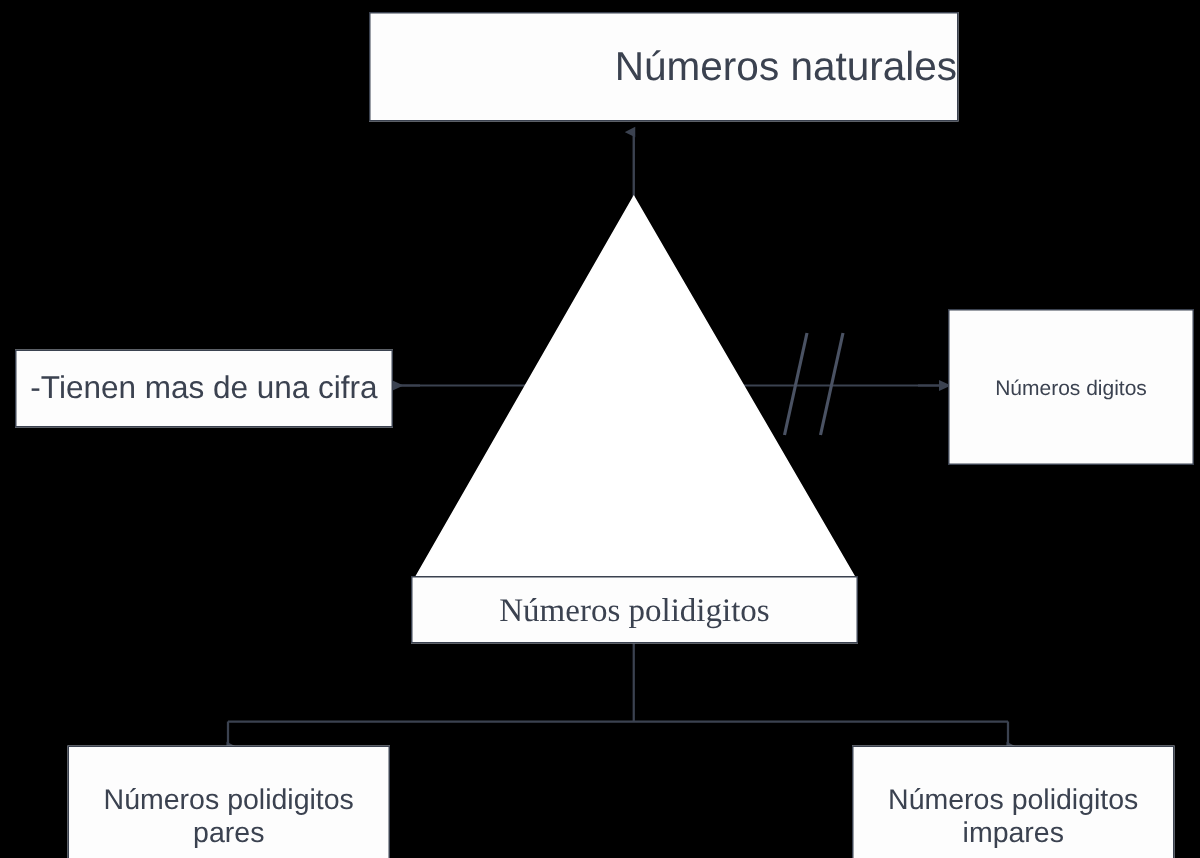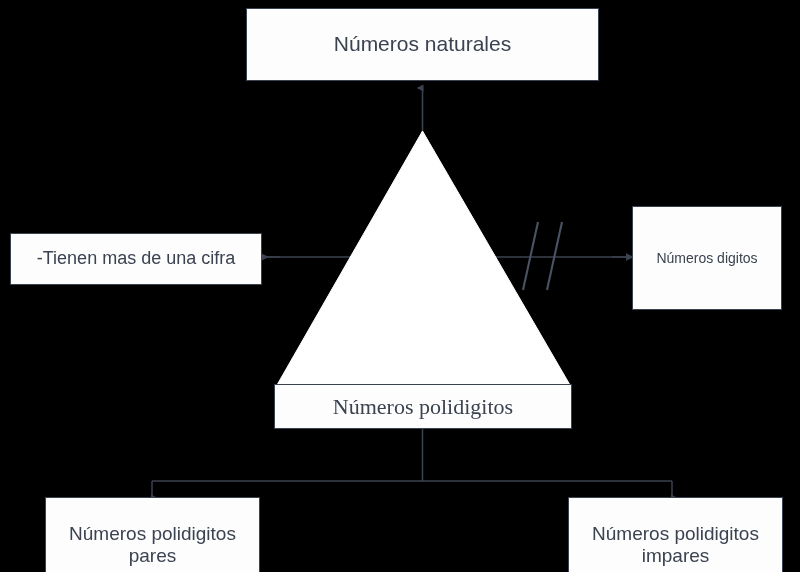--- a/index.html
+++ b/index.html
@@ -30,34 +30,35 @@
   }
   .box span {
     display: block;
     white-space: nowrap;
     line-height: 1.18;
   }
   .box.wrap span { white-space: normal; margin-top: 14px; }
 
   
   #box-naturales {
-    left: 246px; top: 8px; width: 353px; height: 73px;
-    font-size: 21px;
+    left: 246px; top: 8px; width: 393px; height: 73px;
+    font-size: 27px;
+    justify-content: flex-end;
   }
   #box-tienen {
     left: 10px; top: 233px; width: 252px; height: 52px;
-    font-size: 18px;
+    font-size: 21px;
     overflow: visible;
   }
   #box-tienen span {
     position: relative;
     left: 0px;
   }
   #box-digitos {
-    left: 632px; top: 206px; width: 150px; height: 104px;
+    left: 632px; top: 206px; width: 164px; height: 104px;
     font-size: 14px;
   }
   #box-polidigitos {
     left: 274px; top: 384px; width: 298px; height: 45px;
     font-size: 22px;
     font-family: Liberation Serif, serif;
   }
   #box-pares {
     left: 45px; top: 497px; width: 215px; height: 82px;
     font-size: 19px;

